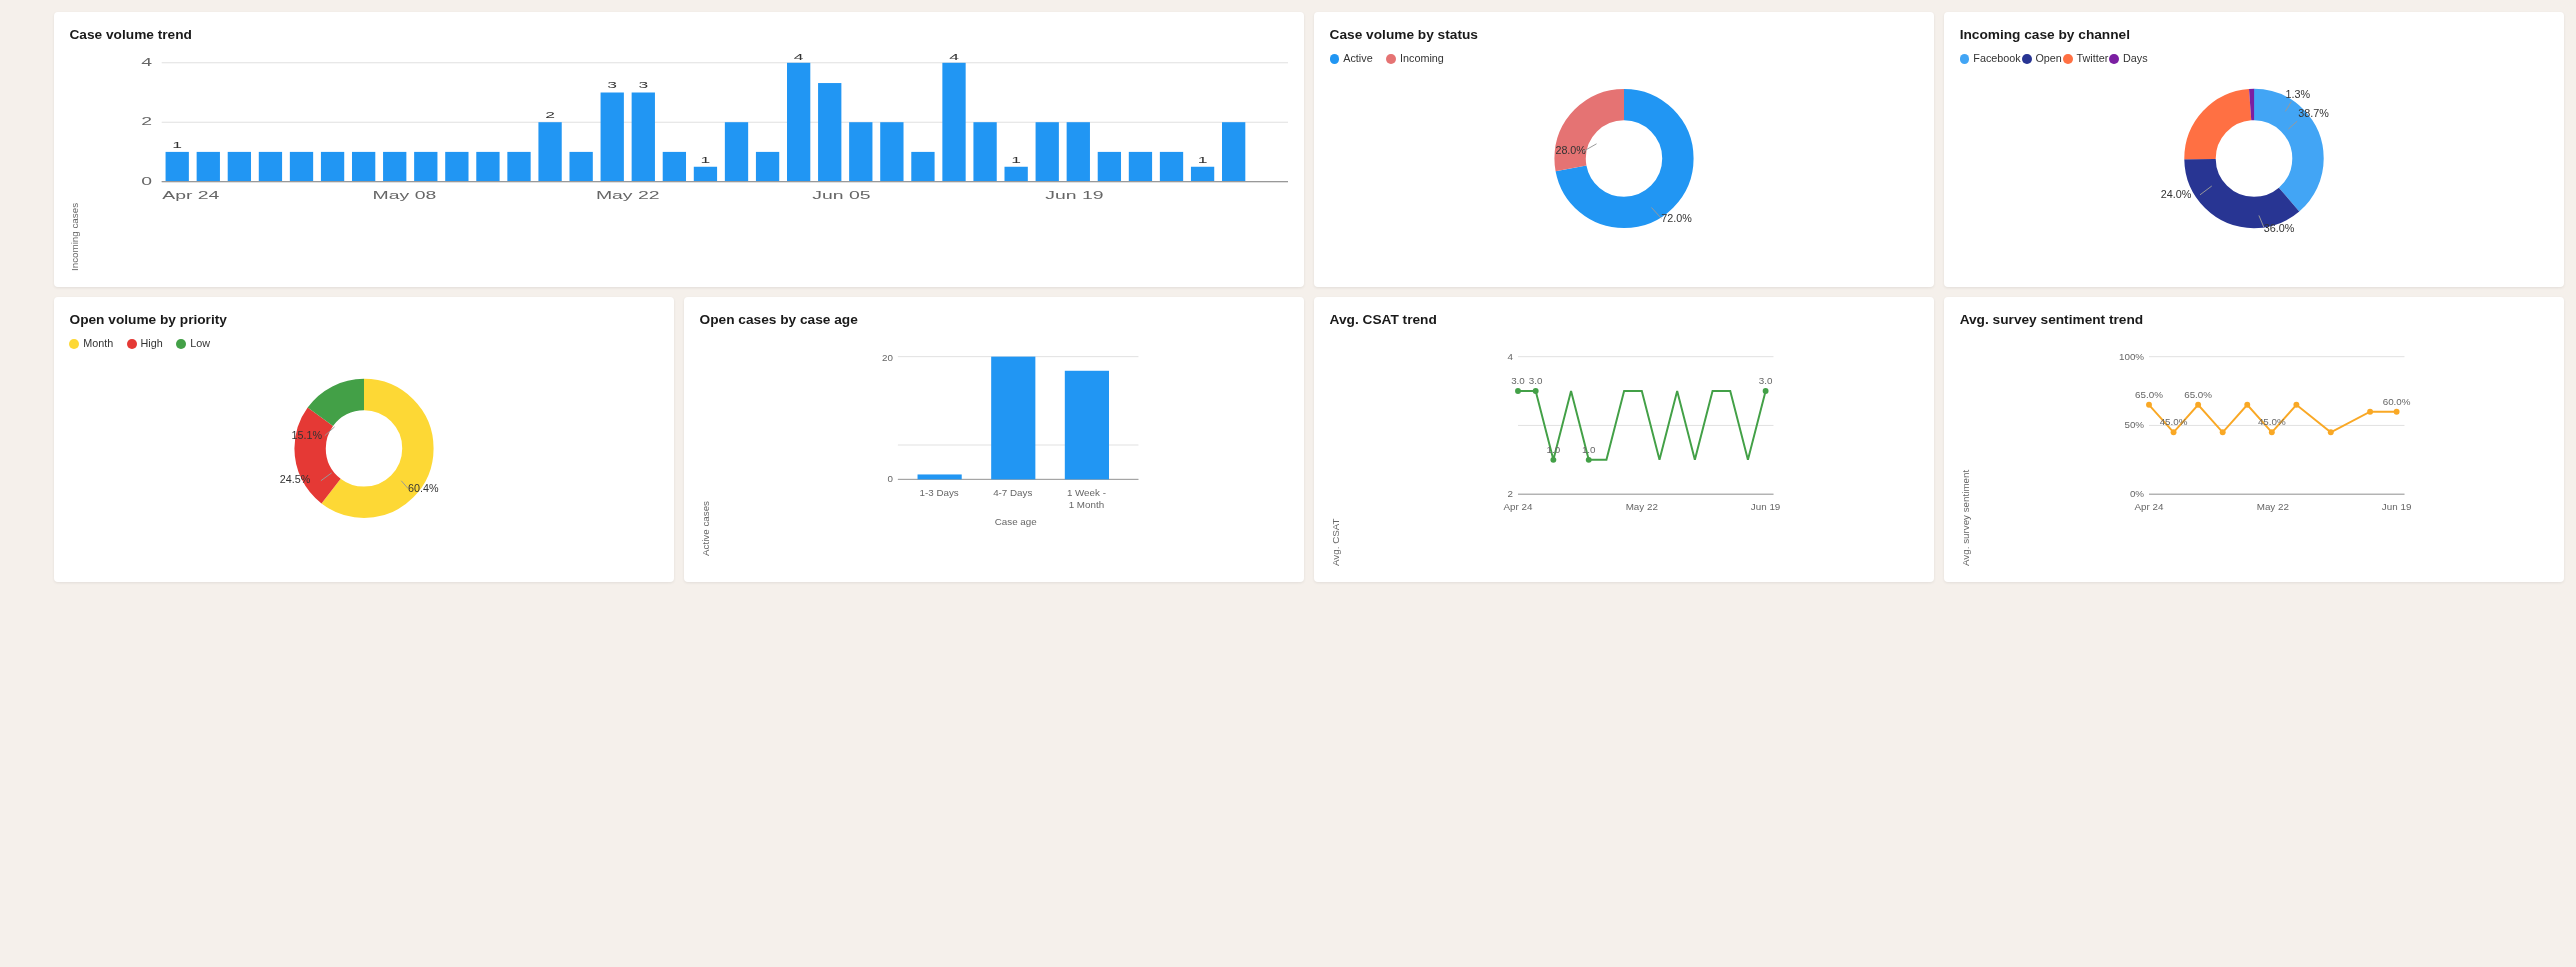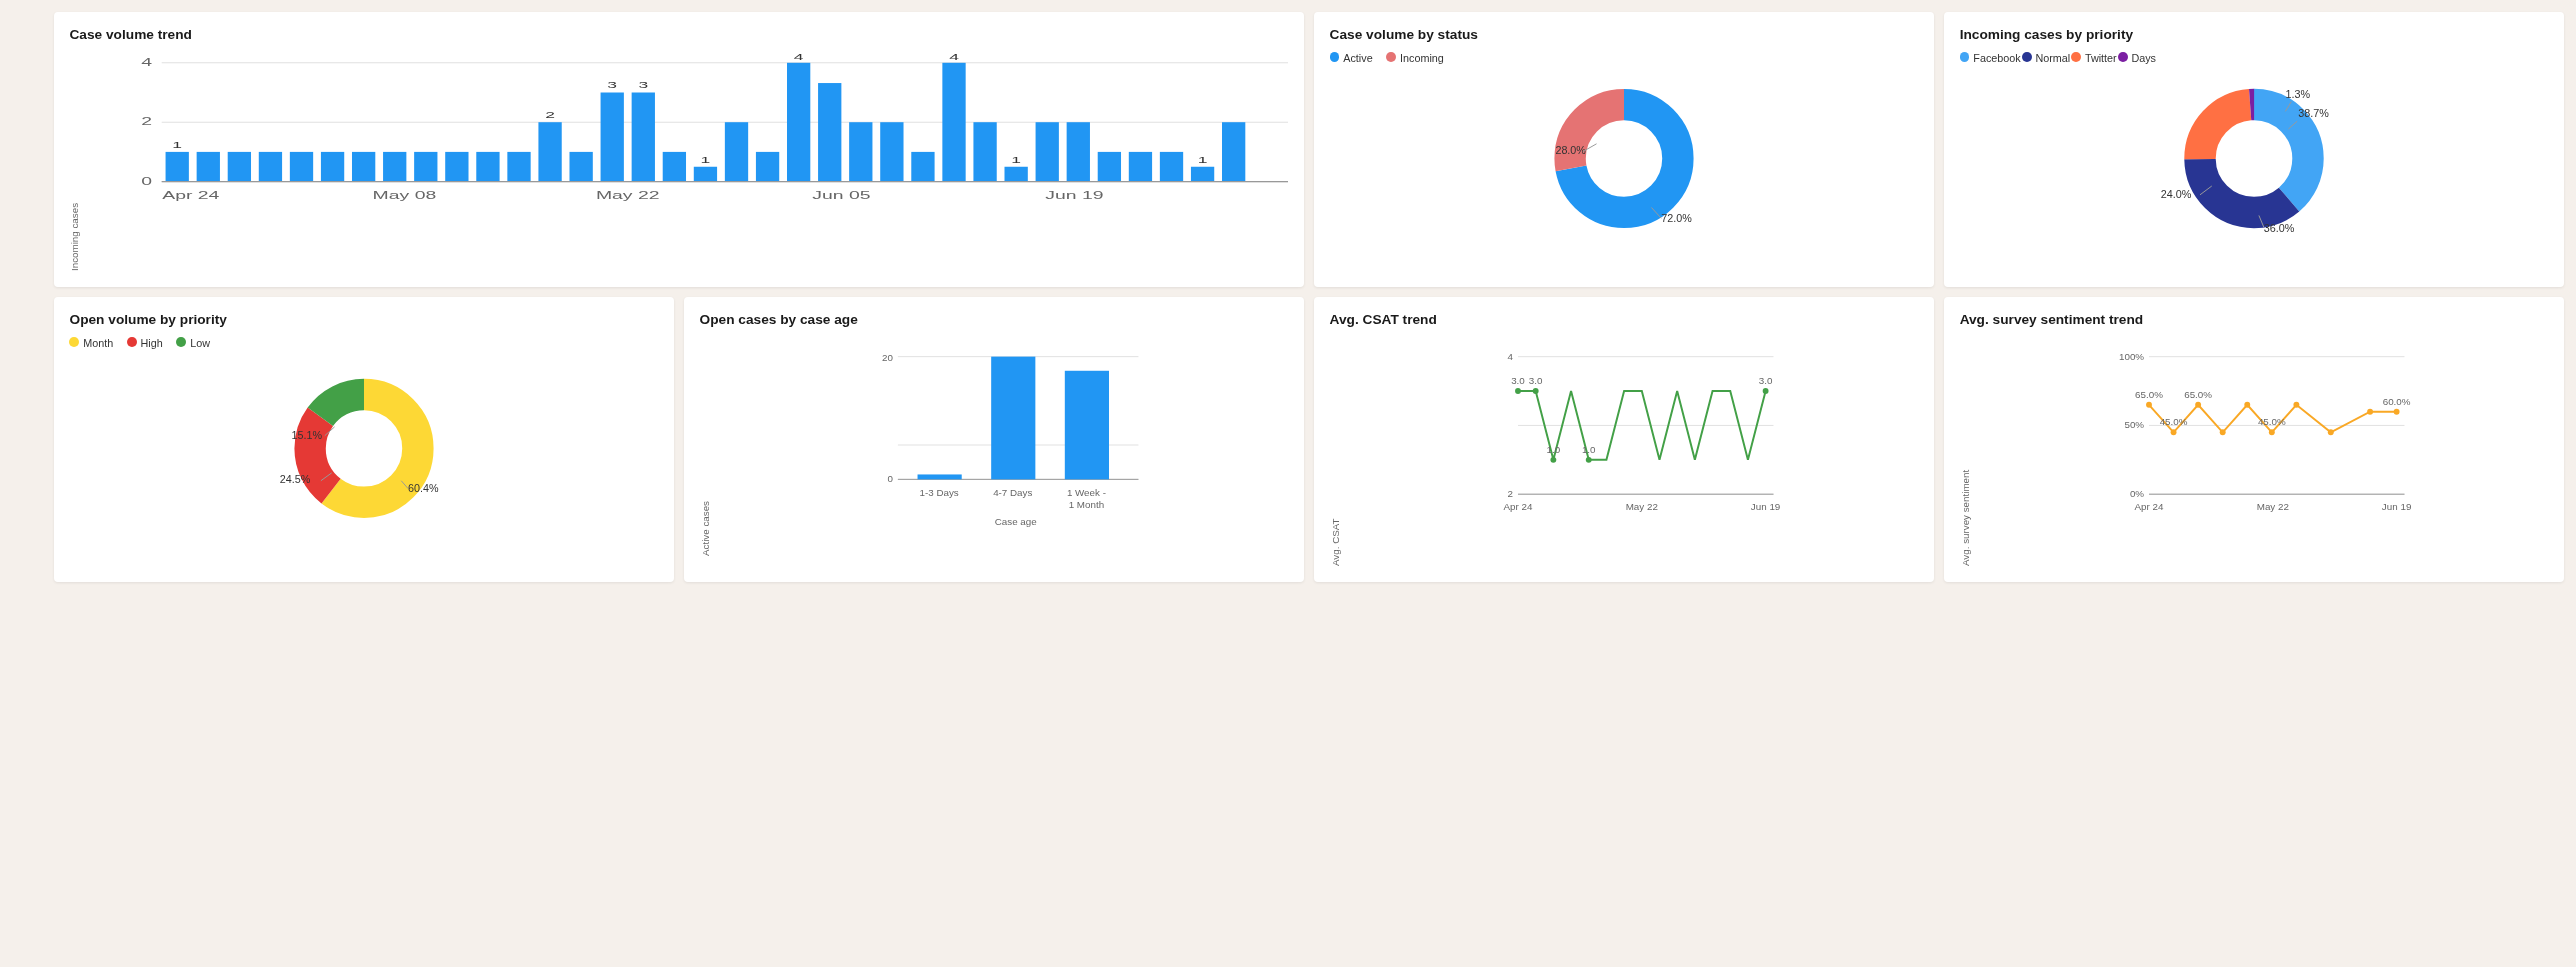--- a/index.html
+++ b/index.html
@@ -33,21 +33,21 @@
       margin-bottom: 9.8px;
     }
     .legend {
       display: flex;
       gap: 13.7px;
       margin-bottom: 5.9px;
       font-size: 10.8px;
     }
     .legend-item {
       display: flex;
-      align-items: flex-start;
+      align-items: flex-end;
       gap: 3.9px;
     }
     .legend-dot {
       width: 9.8px;
       height: 9.8px;
       border-radius: 50%;
       flex-shrink: 0;
     }
     .bar-chart-svg {
       width: 100%;
@@ -192,29 +192,29 @@
 
         <text x="30" y="85" font-size="11" fill="#333">28.0%</text>
         <line x1="58" y1="83" x2="72" y2="75" stroke="#999" stroke-width="1"></line>
         <text x="138" y="155" font-size="11" fill="#333">72.0%</text>
         <line x1="138" y1="151" x2="128" y2="140" stroke="#999" stroke-width="1"></line>
       </svg>
     </div>
   </div>
 
   <div class="card">
-    <div class="card-title">Incoming cases by priority</div>
+    <div class="card-title">Incoming case by channel</div>
     <div class="legend" style="flex-wrap:wrap; gap:1px;">
       <div class="legend-item">
         <div class="legend-dot" style="background:#42A5F5"></div>
         <span>Facebook</span>
       </div>
       <div class="legend-item">
         <div class="legend-dot" style="background:#283593"></div>
-        <span>Normal</span>
+        <span>Open</span>
       </div>
       <div class="legend-item">
         <div class="legend-dot" style="background:#FF7043"></div>
         <span>Twitter</span>
       </div>
       <div class="legend-item">
         <div class="legend-dot" style="background:#7B1FA2"></div>
         <span>Days</span>
       </div>
     </div>

